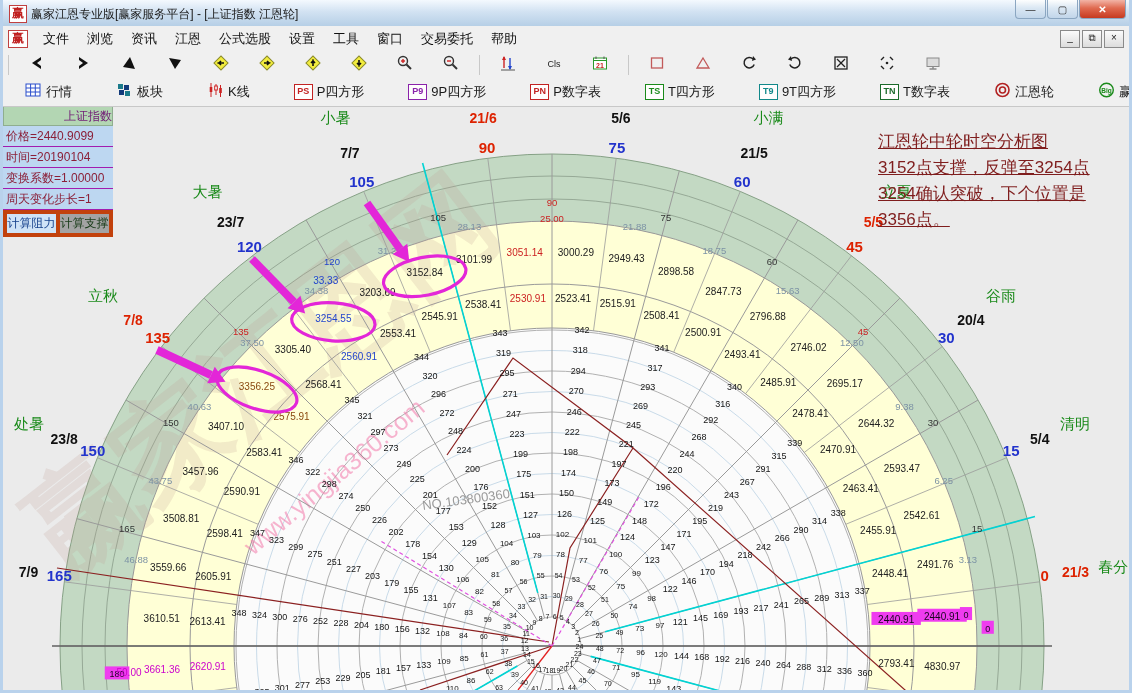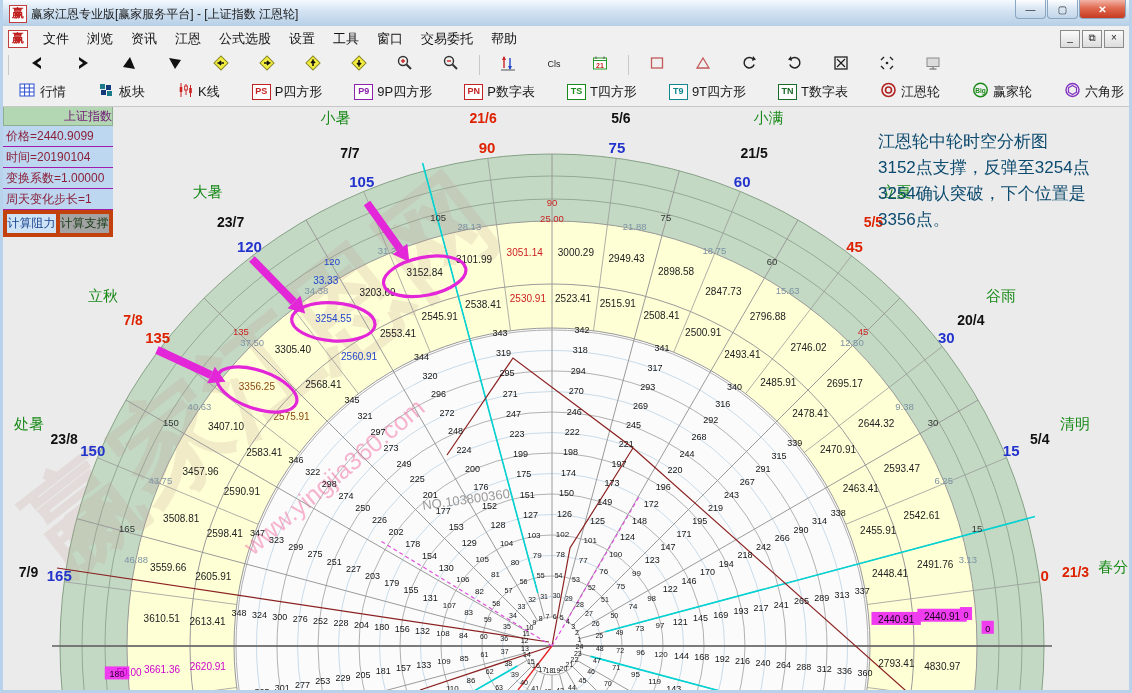--- a/index.html
+++ b/index.html
@@ -25,21 +25,21 @@
   .menu-item{font-size:13px;color:#111;padding:3px 9px;white-space:nowrap}
   .mdi{position:absolute;right:5px;top:4px;display:flex;gap:2px}
   .mdib{width:18px;height:16px;background:linear-gradient(#fbfbfb,#dcdcdc);border:1px solid #8a8a8a;
     font-size:10px;line-height:14px;text-align:center;color:#222}
   
   .tb{position:absolute;left:3px;right:3px;background:#f0f0f0;display:flex;align-items:center;z-index:40}
   #toolbar1{top:51px;height:27px;border-bottom:1px solid #dadada}
   #toolbar2{top:78px;height:28px;border-bottom:1px solid #c8c8c8}
   .tbtn{width:24px;height:22px;display:flex;align-items:center;justify-content:center;margin:0 11px}
   .tsep{width:1px;height:20px;background:#c8c8c8;margin:0 5px}
-  .vbtn{display:flex;align-items:center;margin:0 16px;height:24px}
+  .vbtn{display:flex;align-items:center;margin:0 22px;height:24px}
   .vbtn .vlab{font-size:13px;color:#1a1a1a;margin-left:4px;white-space:nowrap}
   .badge{display:inline-block;min-width:15px;height:14px;border:1px solid;font-size:9px;font-weight:bold;
     line-height:13px;text-align:center;background:#fffdfd;padding:0 1px}
   
   .panel{position:absolute;left:3px;top:106px;width:110px;z-index:30;font-size:12px}
   .p-h{background:#b3d6b3;border:1px solid #8fae8f;text-align:right;height:18px;line-height:18px;color:#701a75}
   .p-r{background:#bdd7f1;color:#8b2039;height:20px;line-height:20px;padding-left:3px;
     border-bottom:1px solid #a21caf;white-space:nowrap;overflow:hidden}
   .p-btns{display:flex}
   .p-b{height:19px;line-height:19px;text-align:center;border:4px solid #c2410c;font-size:12px}
@@ -766,20 +766,20 @@
       <div class="p-r">时间=20190104</div>
       <div class="p-r">变换系数=1.00000</div>
       <div class="p-r">周天变化步长=1</div>
     </div>
   <div class="p-btns">
     <div class="p-b resist">计算阻力</div>
     <div class="p-b support">计算支撑</div>
   </div>
 </div>
 
-<div class="analysis" id="analysis" style="color: #0c4a6e;">
+<div class="analysis" id="analysis" style="color: #7f1d1d; text-decoration: underline;">
     <div>江恩轮中轮时空分析图</div>
     <div>3152点支撑，反弹至3254点</div>
     <div>3254确认突破，下个位置是</div>
     <div>3356点。</div>
   </div>
 
 <div class="frame"></div>
 
 </body></html>

